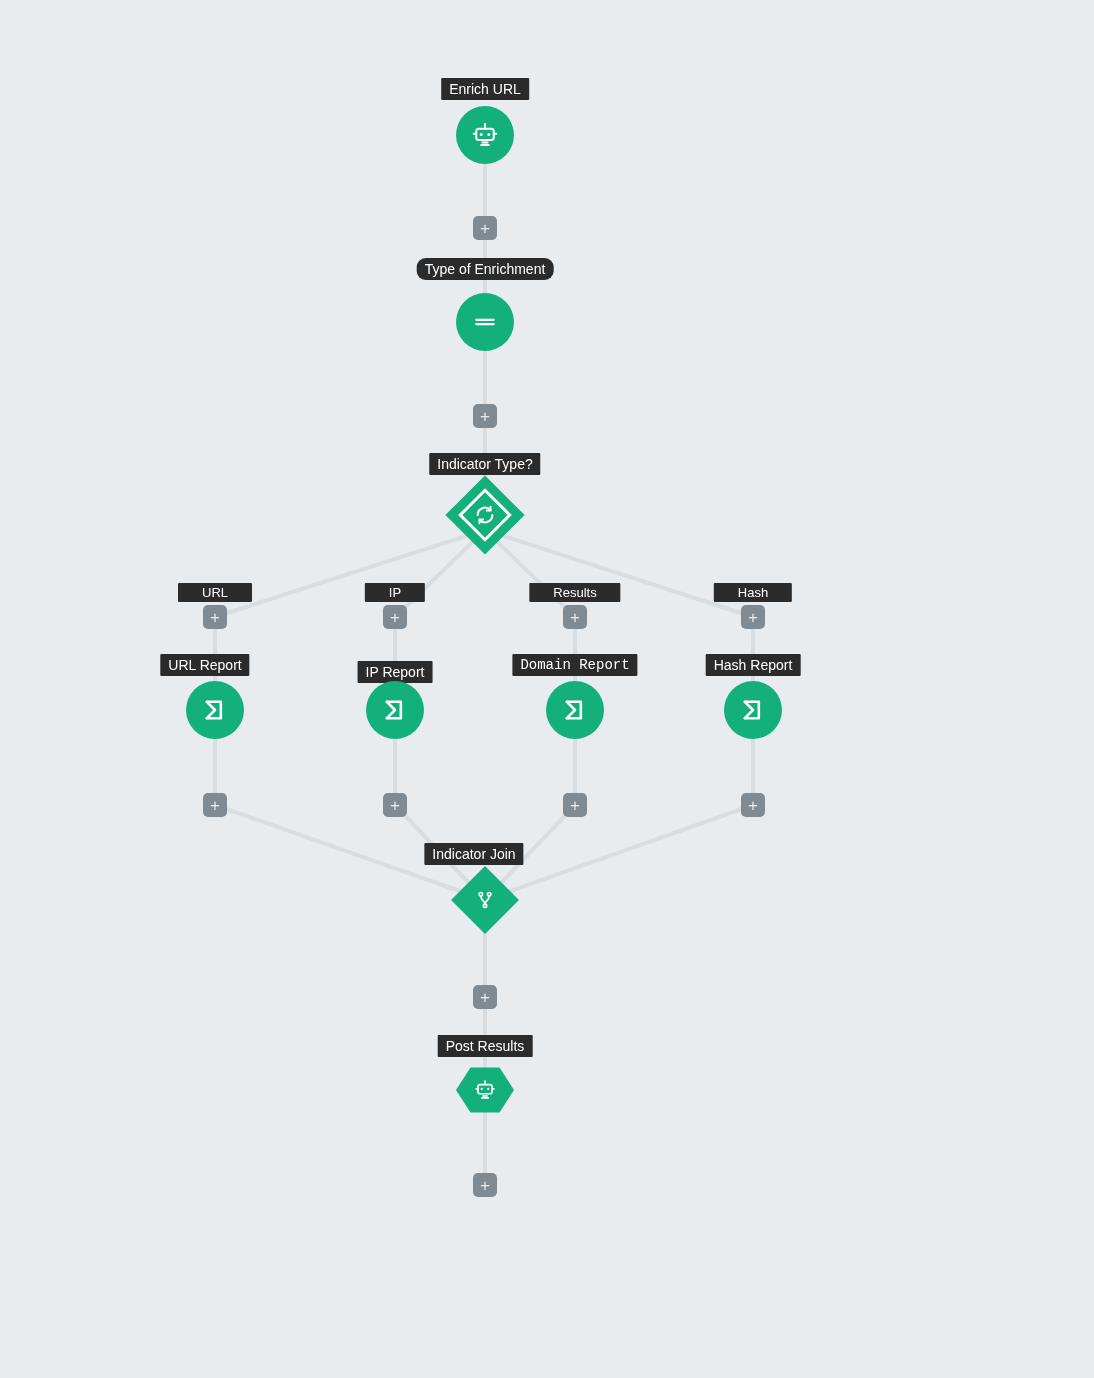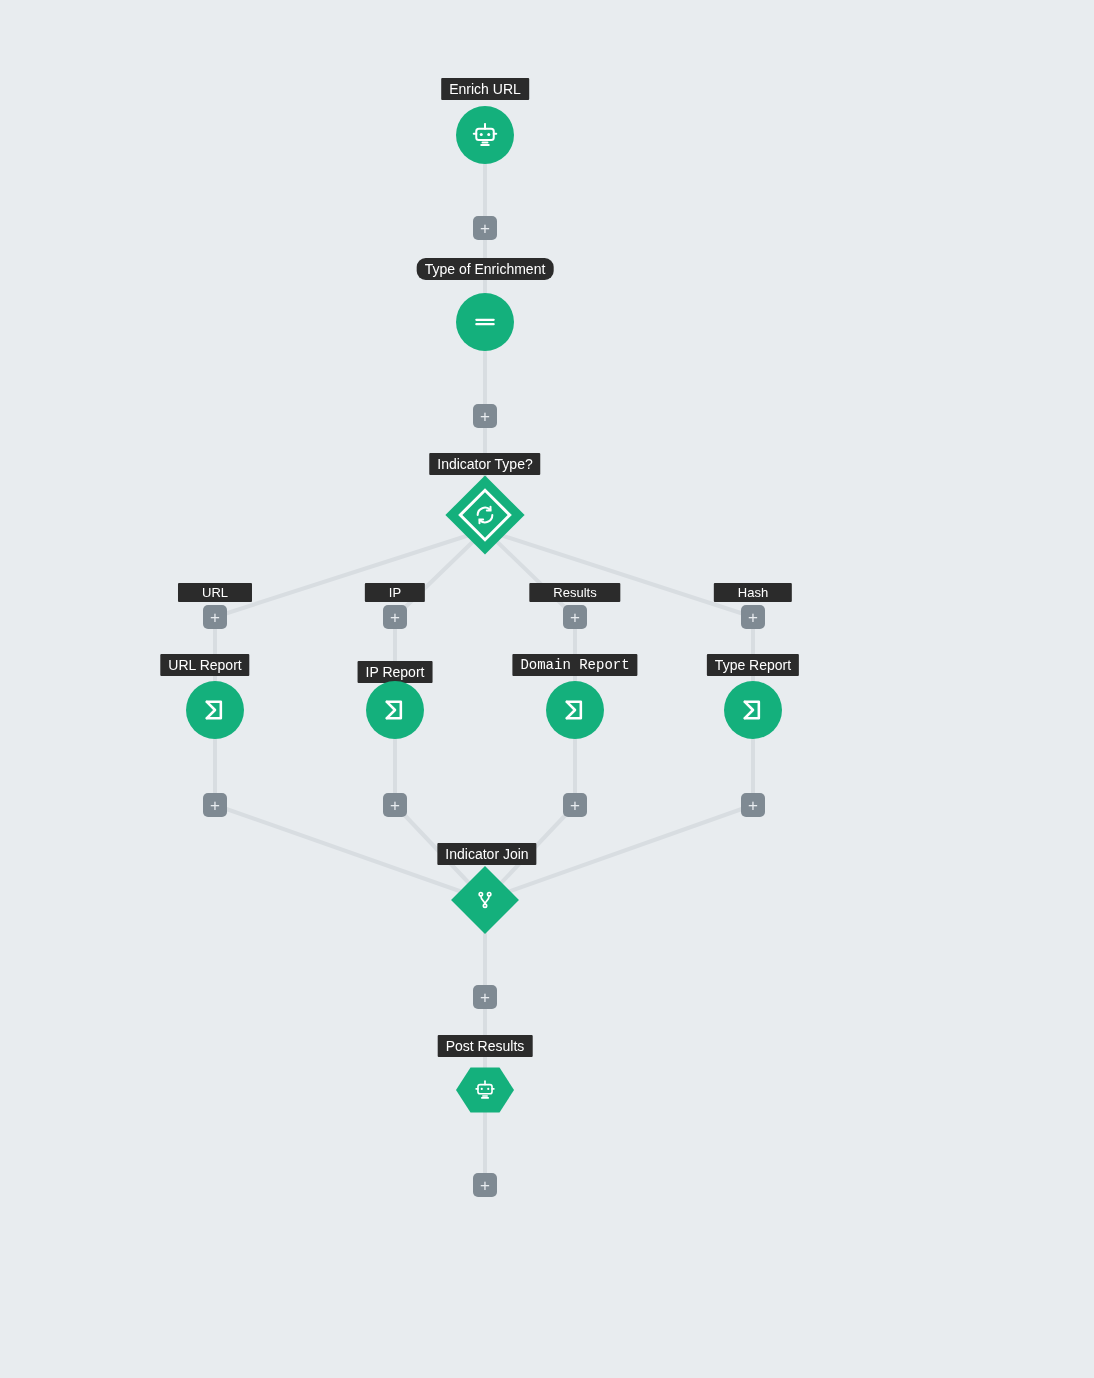--- a/index.html
+++ b/index.html
@@ -230,36 +230,36 @@
   <div class="node-label" style="left:575px; top:676px;font-family:Liberation Mono, monospace;">Domain Report</div>
   <div class="circle-node" style="left:575px; top:710px;">
     <svg width="28" height="28" viewBox="0 0 24 24">
       <g fill="none" stroke="#fff" stroke-width="2.2" stroke-linejoin="round" stroke-linecap="round">
         <polyline points="5,5 17,5 17,19 5,19"></polyline>
         <polyline points="5,5 12,12 5,19"></polyline>
       </g>
     </svg>
   </div>
 
-  <div class="node-label" style="left:753px; top:676px;">Type Report</div>
+  <div class="node-label" style="left:753px; top:676px;">Hash Report</div>
   <div class="circle-node" style="left:753px; top:710px;">
     <svg width="28" height="28" viewBox="0 0 24 24">
       <g fill="none" stroke="#fff" stroke-width="2.2" stroke-linejoin="round" stroke-linecap="round">
         <polyline points="5,5 17,5 17,19 5,19"></polyline>
         <polyline points="5,5 12,12 5,19"></polyline>
       </g>
     </svg>
   </div>
 
   <div class="plus-btn" style="left:215px; top:805px;">+</div>
   <div class="plus-btn" style="left:395px; top:805px;">+</div>
   <div class="plus-btn" style="left:575px; top:805px;">+</div>
   <div class="plus-btn" style="left:753px; top:805px;">+</div>
 
-  <div class="node-label" style="left:487px; top:865px;">Indicator Join</div>
+  <div class="node-label" style="left:474px; top:865px;">Indicator Join</div>
   <div class="diamond-node" style="left:485px; top:900px; width:48px; height:48px;">
     <div class="diamond-inner">
       <svg width="20" height="20" viewBox="0 0 24 24">
         <g fill="none" stroke="#fff" stroke-width="2" stroke-linecap="round">
           <circle cx="7" cy="5" r="2"></circle>
           <circle cx="17" cy="5" r="2"></circle>
           <circle cx="12" cy="19" r="2"></circle>
           <path d="M7 7 C7 13, 12 13, 12 17"></path>
           <path d="M17 7 C17 13, 12 13, 12 17"></path>
         </g>

